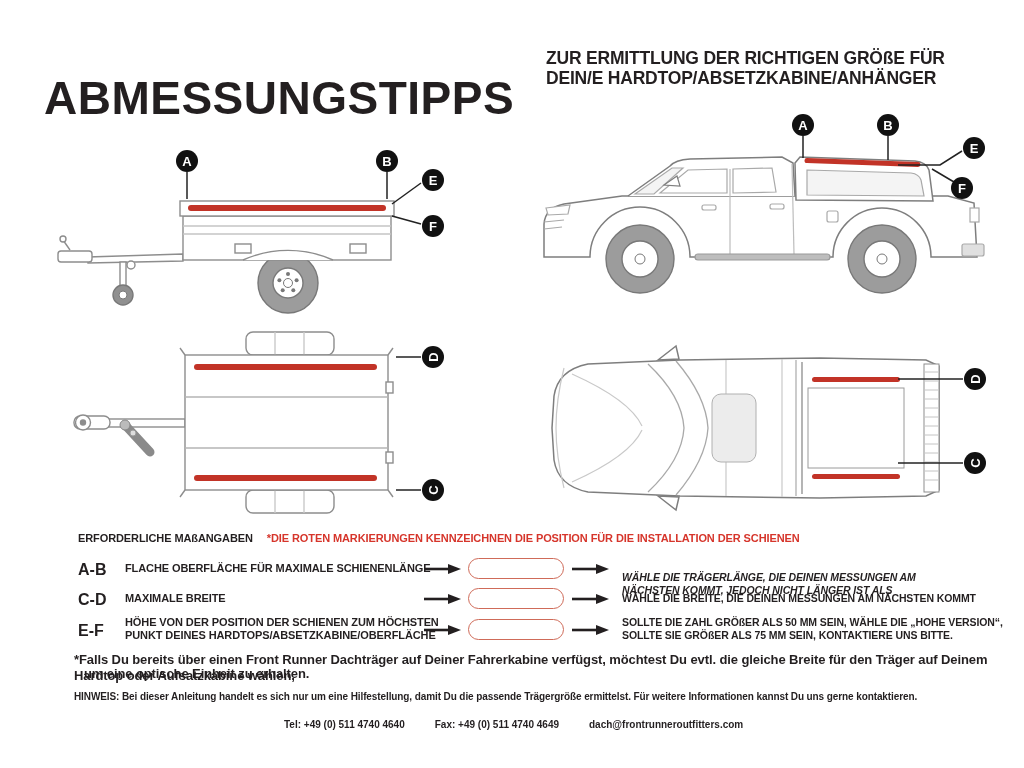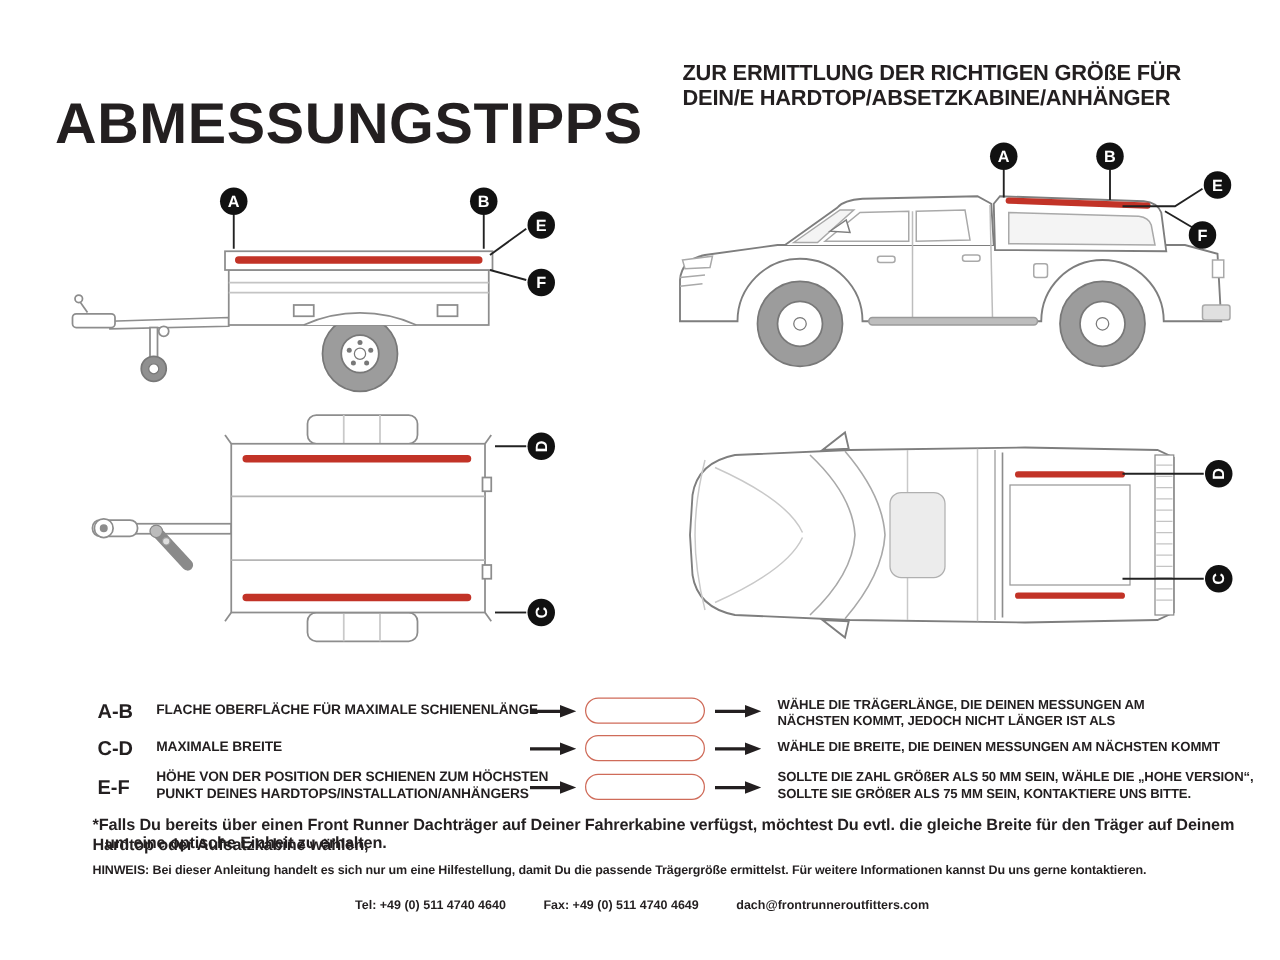--- a/index.html
+++ b/index.html
@@ -260,34 +260,37 @@
         <circle cx="445" cy="49" r="11" fill="#111111"></circle>
         <text class="badge-t" x="445" y="53.5" text-anchor="middle" transform="rotate(-90 445 49)">D</text>
       </g>
       <g>
         <circle cx="445" cy="133" r="11" fill="#111111"></circle>
         <text class="badge-t" x="445" y="137.5" text-anchor="middle" transform="rotate(-90 445 133)">C</text>
       </g>
     </svg>
   </div>
 
+  <div class="abs m-heading">
+    <span>ERFORDERLICHE MAßANGABEN</span><span class="red">*DIE ROTEN MARKIERUNGEN KENNZEICHNEN DIE POSITION FÜR DIE INSTALLATION DER SCHIENEN</span>
+  </div>
 
   <div class="abs m-row" style="top:558px;">
     <span class="m-key" style="top:3px;">A-B</span>
     <span class="m-desc" style="top:4px;">FLACHE OBERFLÄCHE FÜR MAXIMALE SCHIENENLÄNGE</span>
     <svg class="arrow" style="left:424px;top:5px;" viewBox="0 0 38 12">
       <line x1="0" y1="6" x2="26" y2="6" stroke="#231f20" stroke-width="2.6"></line>
         <polygon points="24,1 37,6 24,11" fill="#231f20"></polygon>
     </svg>
     <div class="pill" style="top:0px;"></div>
     <svg class="arrow" style="left:572px;top:5px;" viewBox="0 0 38 12">
       <line x1="0" y1="6" x2="26" y2="6" stroke="#231f20" stroke-width="2.6"></line>
         <polygon points="24,1 37,6 24,11" fill="#231f20"></polygon>
     </svg>
-    <span class="m-result" style="top:0px;">
+    <span class="m-result" style="top:13px;font-style:italic;">
       <span>WÄHLE DIE TRÄGERLÄNGE, DIE DEINEN MESSUNGEN AM</span><br>
       <span>NÄCHSTEN KOMMT, JEDOCH NICHT LÄNGER IST ALS</span>
     </span>
   </div>
 
   <div class="abs m-row" style="top:588px;">
     <span class="m-key" style="top:3px;">C-D</span>
     <span class="m-desc" style="top:4px;">MAXIMALE BREITE</span>
     <svg class="arrow" style="left:424px;top:5px;" viewBox="0 0 38 12">
       <line x1="0" y1="6" x2="26" y2="6" stroke="#231f20" stroke-width="2.6"></line>
@@ -298,21 +301,21 @@
       <line x1="0" y1="6" x2="26" y2="6" stroke="#231f20" stroke-width="2.6"></line>
         <polygon points="24,1 37,6 24,11" fill="#231f20"></polygon>
     </svg>
     <span class="m-result" style="top:4px;">WÄHLE DIE BREITE, DIE DEINEN MESSUNGEN AM NÄCHSTEN KOMMT</span>
   </div>
 
   <div class="abs m-row" style="top:614px;text-decoration:underline;">
     <span class="m-key" style="top:8px;">E-F</span>
     <span class="m-desc" style="top:2px;">
       <span>HÖHE VON DER POSITION DER SCHIENEN ZUM HÖCHSTEN</span><br>
-      <span>PUNKT DEINES HARDTOPS/INSTALLATION/ANHÄNGERS</span>
+      <span>PUNKT DEINES HARDTOPS/ABSETZKABINE/OBERFLÄCHE</span>
     </span>
     <svg class="arrow" style="left:424px;top:10px;" viewBox="0 0 38 12">
       <line x1="0" y1="6" x2="26" y2="6" stroke="#231f20" stroke-width="2.6"></line>
         <polygon points="24,1 37,6 24,11" fill="#231f20"></polygon>
     </svg>
     <div class="pill" style="top:5px;"></div>
     <svg class="arrow" style="left:572px;top:10px;" viewBox="0 0 38 12">
       <line x1="0" y1="6" x2="26" y2="6" stroke="#231f20" stroke-width="2.6"></line>
         <polygon points="24,1 37,6 24,11" fill="#231f20"></polygon>
     </svg>

